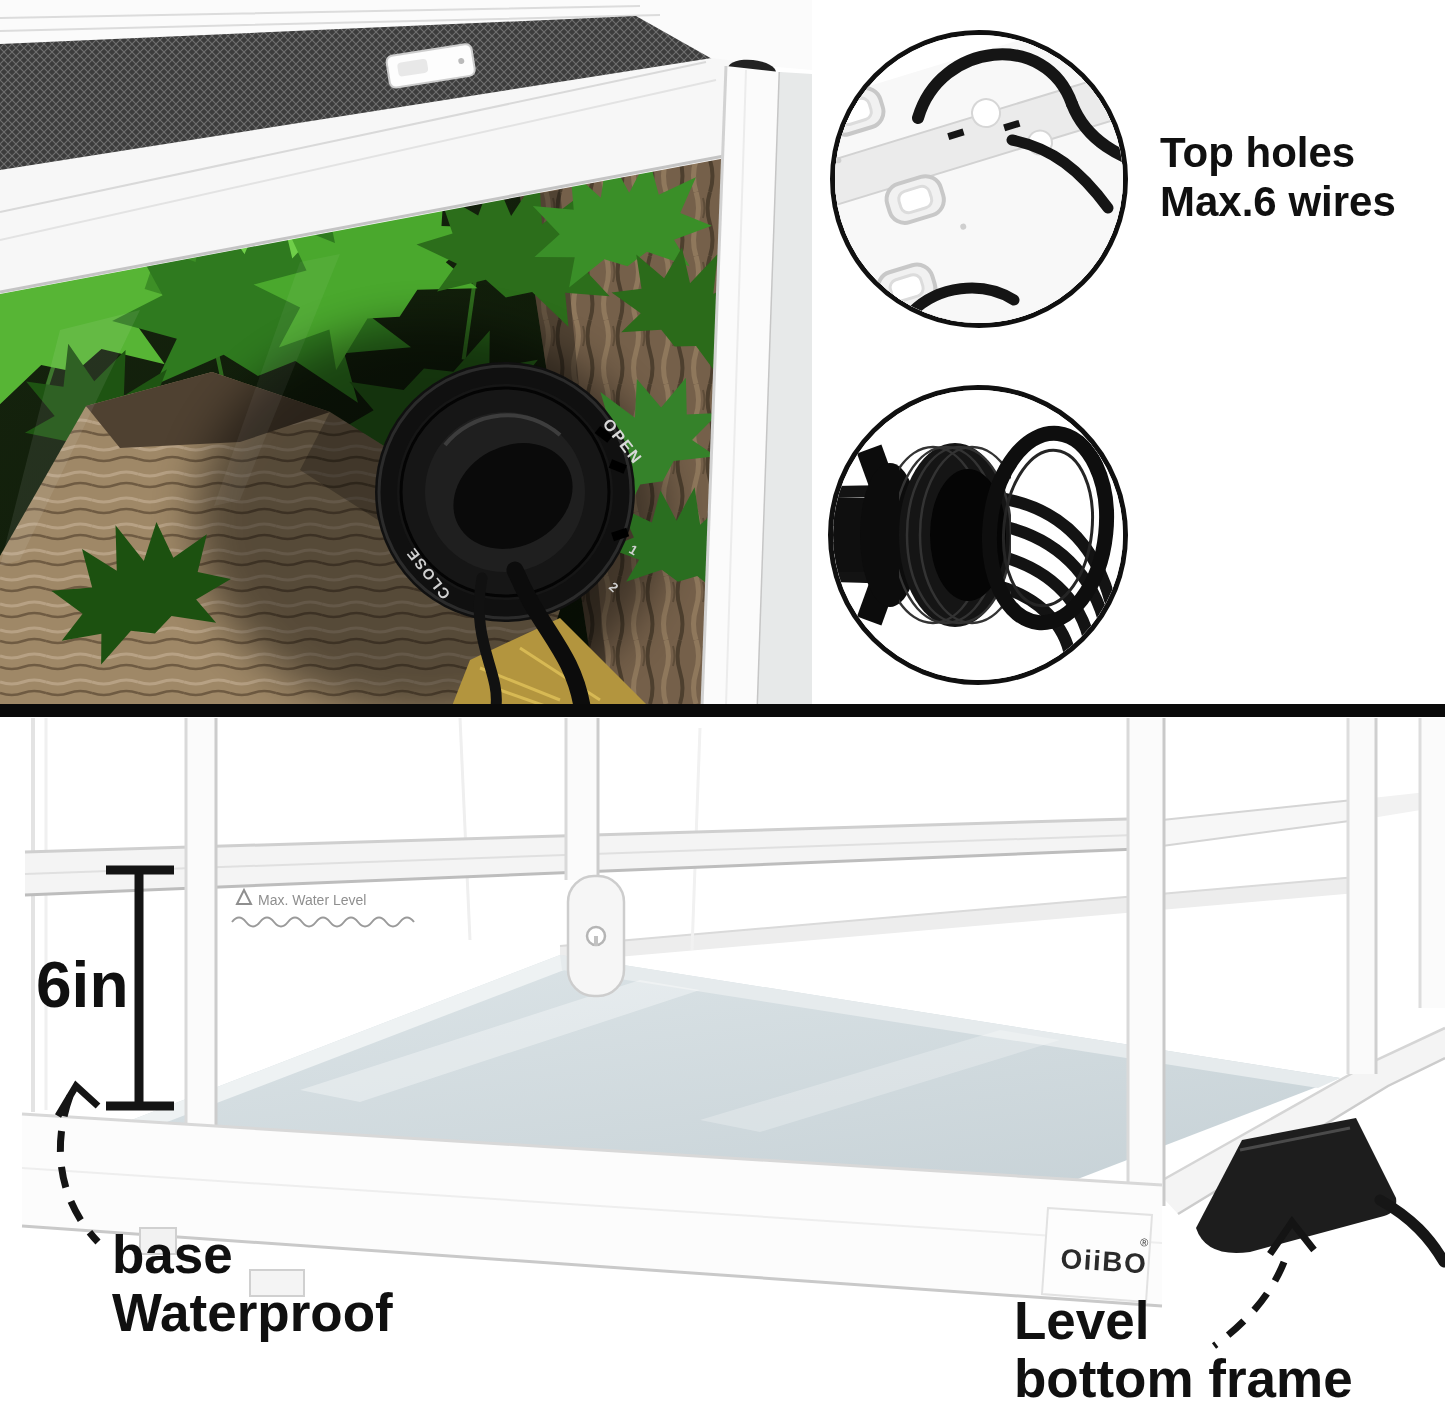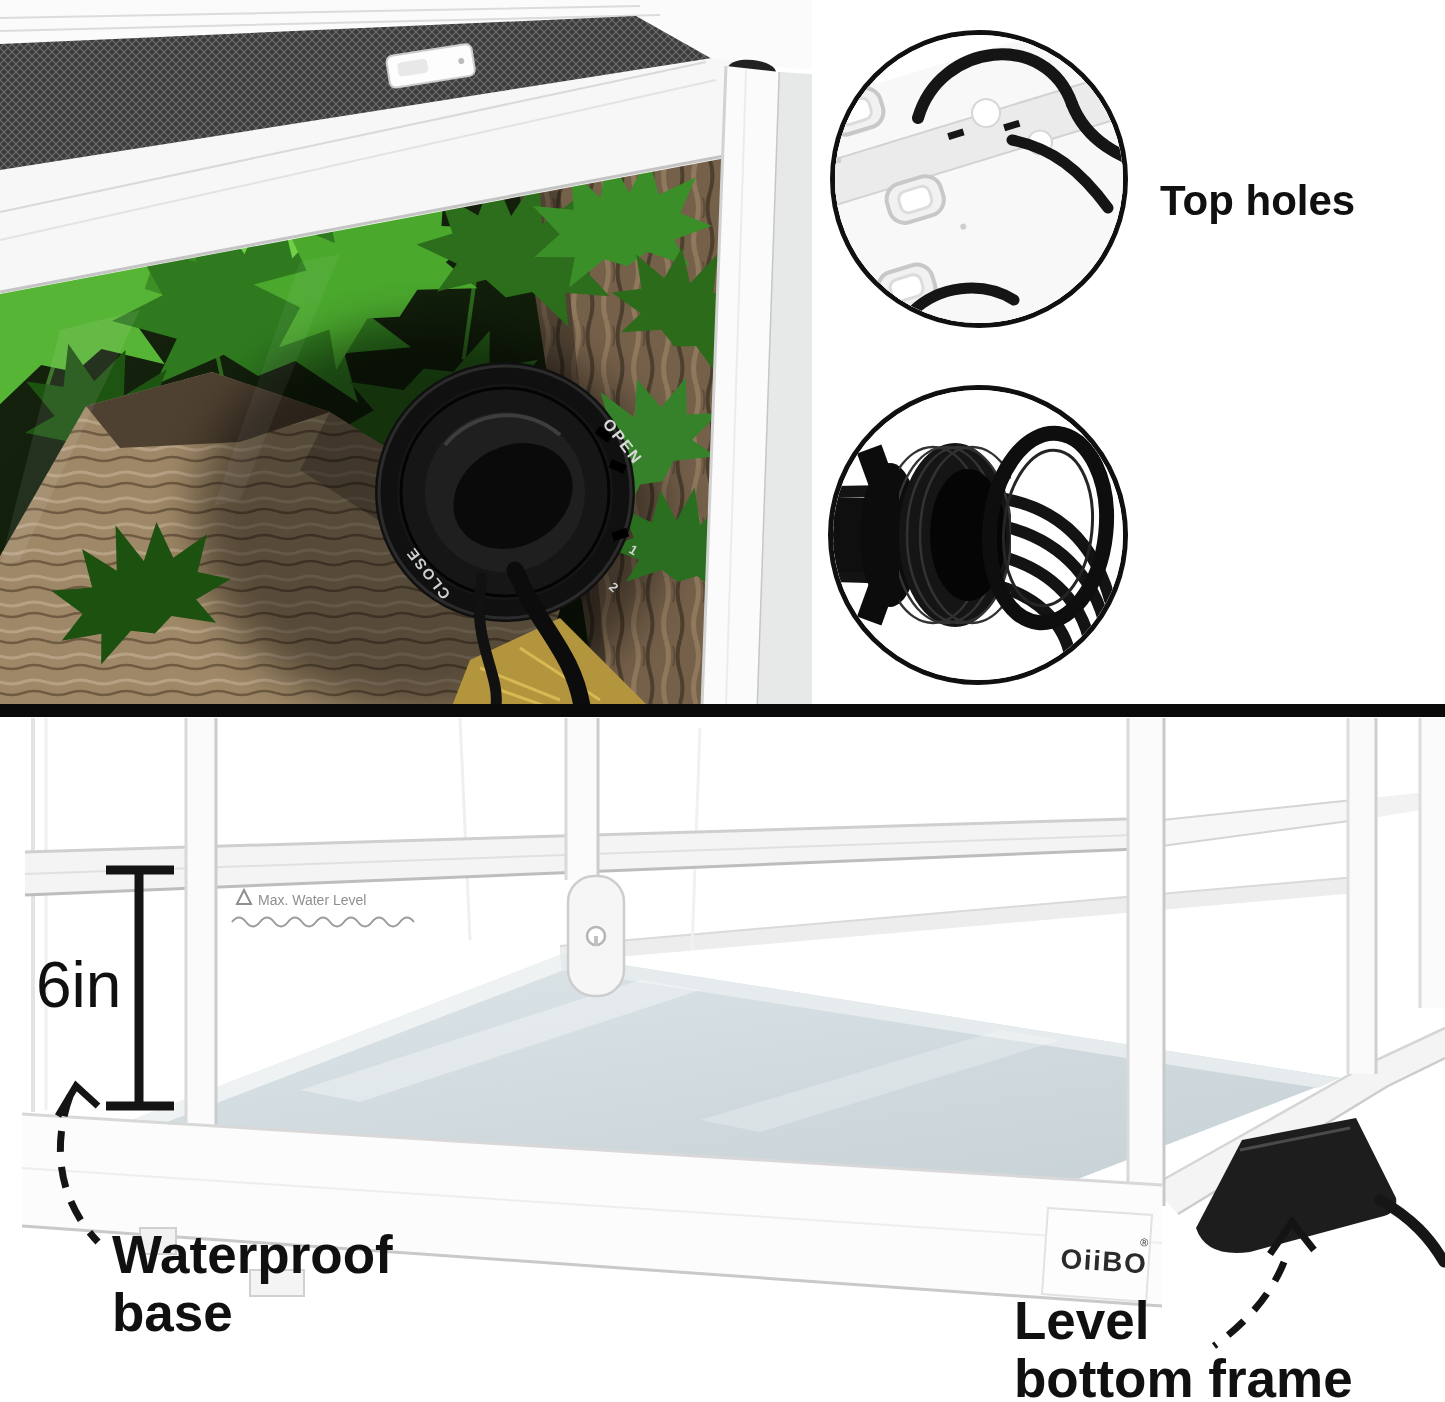--- a/index.html
+++ b/index.html
@@ -6,25 +6,25 @@
   .canvas{position:relative;width:1445px;height:1402px;background:#ffffff;overflow:hidden;
           font-family:"Liberation Sans","DejaVu Sans",sans-serif;}
   .abs{position:absolute;}
   .photo-top{left:0;top:0;width:812px;height:706px;}
   .divider{left:0;top:704px;width:1445px;height:13px;background:#0a0a0a;}
   .callout-circle{box-sizing:border-box;border:5px solid #101010;border-radius:50%;
                   overflow:hidden;background:#fff;}
   .callout-circle svg{display:block;}
   .c1{left:830px;top:30px;width:298px;height:298px;}
   .c2{left:828px;top:385px;width:300px;height:300px;}
-  .callout-label{color:#101010;font-weight:700;font-size:42px;line-height:49px;letter-spacing:0px;margin-top:48px;}
+  .callout-label{color:#101010;font-weight:700;font-size:42px;line-height:49px;letter-spacing:0px;}
   .t1{left:1160px;top:128px;}
   .t2{left:1160px;top:472px;}
   .bottom-illo{left:0;top:718px;width:1445px;height:804px;}
-  .height-label{left:36px;top:948px;font-size:64px;font-weight:400;color:#101010;}
+  .height-label{left:36px;top:948px;font-size:64px;font-weight:700;color:#101010;}
   .big-label{color:#101010;font-weight:700;font-size:53px;line-height:58px;}
   .waterproof{left:112px;top:1226px;}
   .raised{left:1014px;top:1292px;}
 </style>
 </head>
 <body>
 
 <div class="canvas">
 
   <div class="abs photo-top">
@@ -216,20 +216,21 @@
         </g>
         <ellipse cx="968" cy="535" rx="38" ry="66" fill="#050505"></ellipse>
         <ellipse cx="1048" cy="528" rx="58" ry="95" fill="none" stroke="#0e0e0e" stroke-width="15" transform="rotate(6 1048 528)"></ellipse>
         <ellipse cx="1048" cy="528" rx="44" ry="78" fill="none" stroke="#252525" stroke-width="3" transform="rotate(6 1048 528)"></ellipse>
       </g>
     </svg>
   </div>
 
   <div class="abs callout-label t1">
     <div>Top holes</div>
+    <div>Max.6 wires</div>
   </div>
 
   <div class="abs divider"></div>
 
   <div class="abs bottom-illo">
     <svg width="1445" height="684" viewBox="0 718 1445 684">
       <defs>
         <linearGradient id="floorG" x1="0" y1="0" x2="0.6" y2="1">
           <stop offset="0" stop-color="#dde5e8"></stop>
             <stop offset="1" stop-color="#c6d1d6"></stop>
@@ -327,22 +328,22 @@
       <g fill="none" stroke="#141414">
         <path d="M1284,1262 C1272,1292 1250,1320 1214,1346" stroke-width="7" stroke-dasharray="21 15"></path>
         <polyline points="1270,1254 1292,1222 1314,1250" stroke-width="7"></polyline>
       </g>
     </svg>
   </div>
 
   <div class="abs height-label">6in</div>
 
   <div class="abs big-label waterproof">
+    <div>base</div>
     <div>Waterproof</div>
-    <div>base</div>
   </div>
 
   <div class="abs big-label raised">
     <div>Level</div>
     <div>bottom frame</div>
   </div>
 
 </div>
 
 </body></html>

